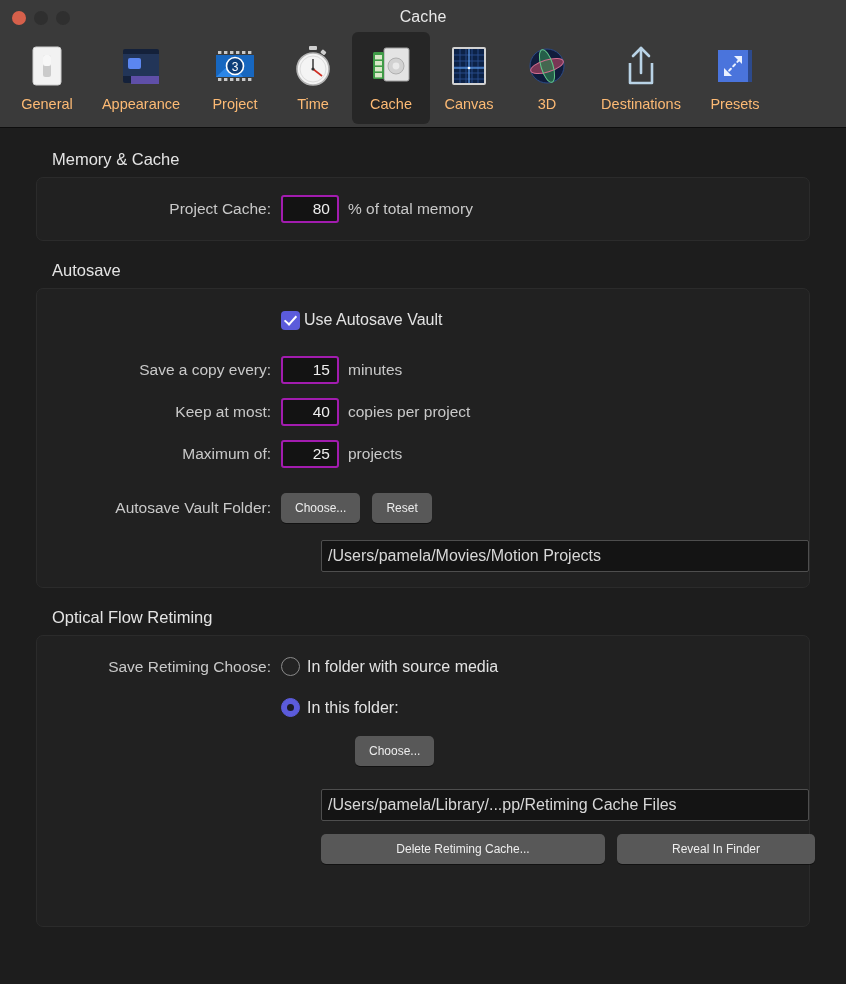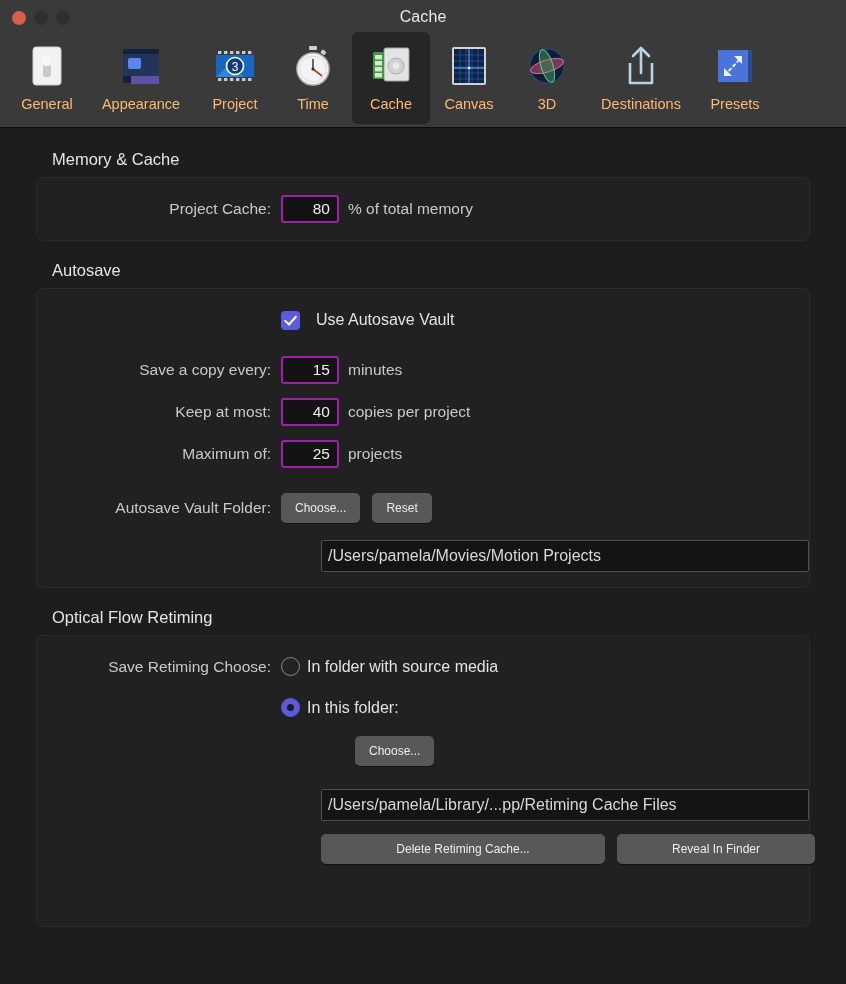--- a/index.html
+++ b/index.html
@@ -144,21 +144,21 @@
   }
 
   .suffix {
     color: #c9c9c9;
     font-size: 15.5px;
     margin-left: 9px;
   }
 
   
   .cbx-row { padding-left: 244px; margin-bottom: 6px; }
-  .cbx-wrap { display: flex; align-items: center; gap: 16px; }
+  .cbx-wrap { display: flex; align-items: center; gap: 4px; }
   .cbx {
     width: 19px; height: 19px;
     background: #5b5bdb;
     border-radius: 4px;
     position: relative;
     flex: 0 0 auto;
   }
   .cbx::after {
     content: "";
     position: absolute;

